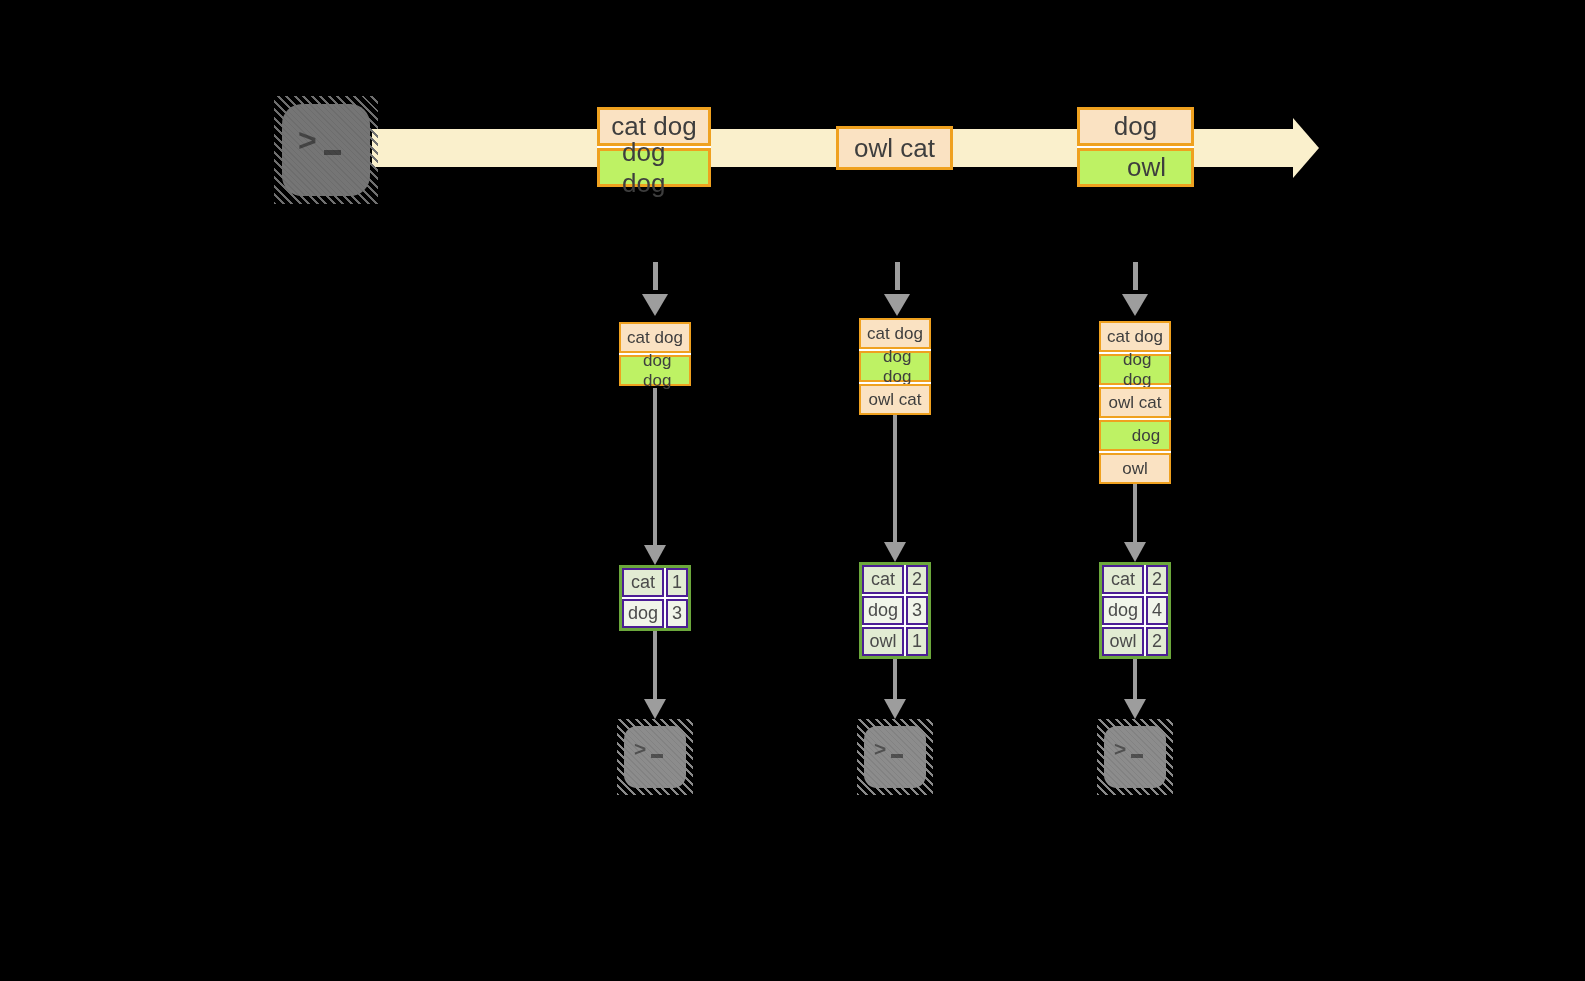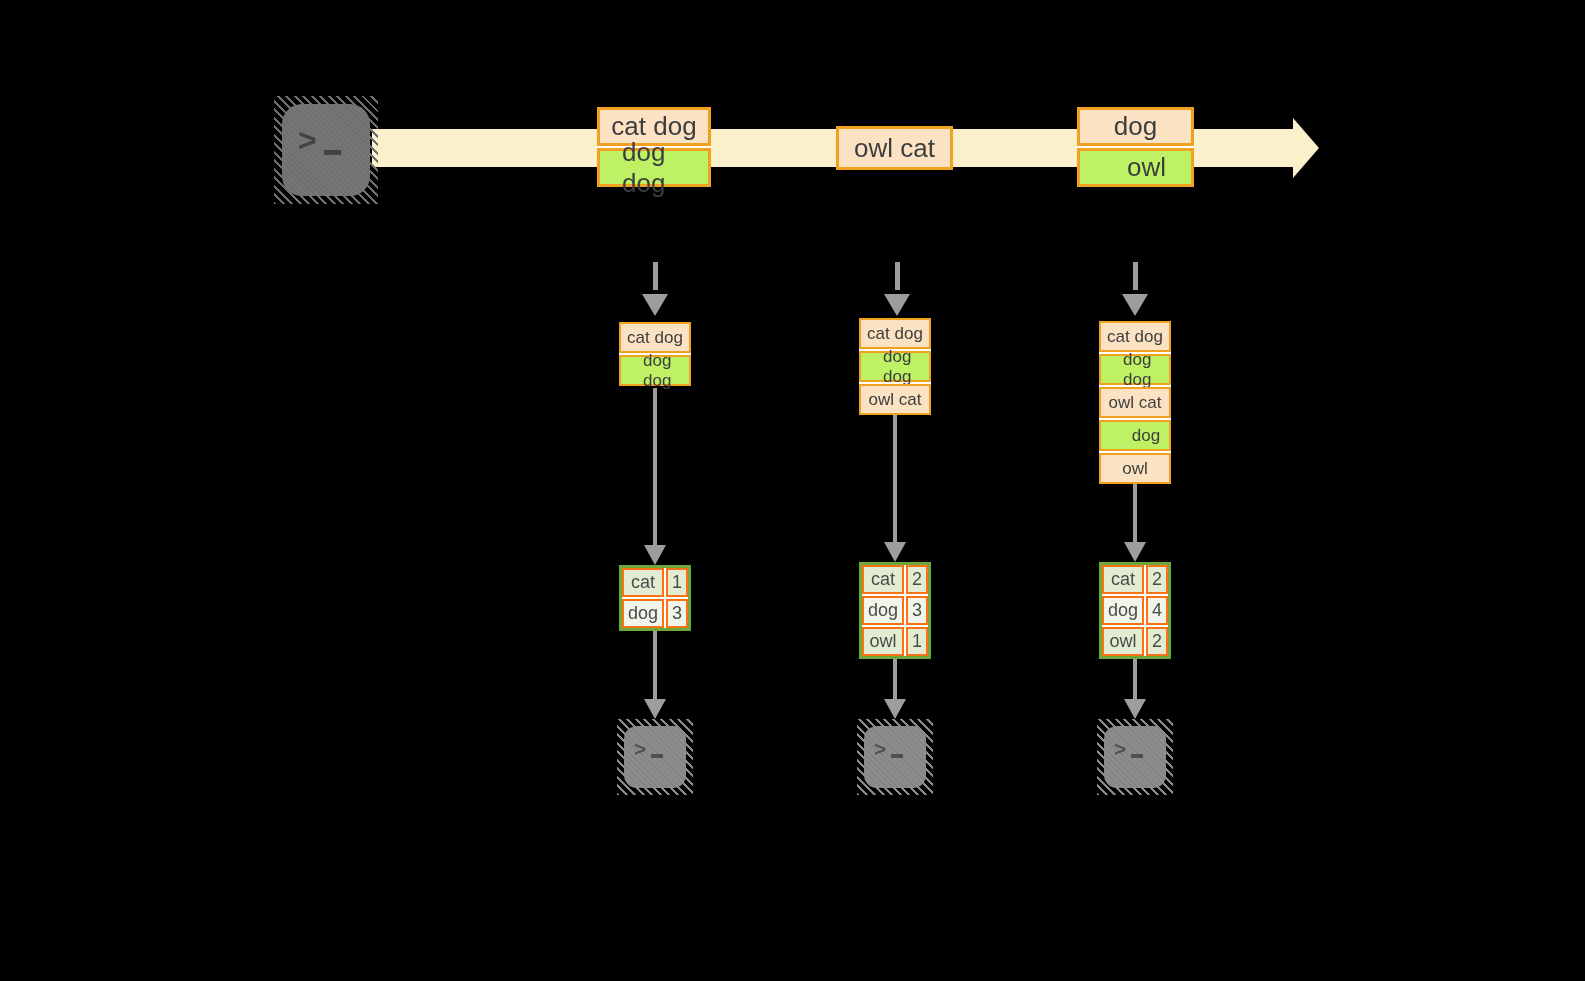--- a/index.html
+++ b/index.html
@@ -34,21 +34,21 @@
   .ocell{box-sizing:border-box;border:3px solid #efa11f;background:#fae2c2;width:100%;
     display:flex;align-items:center;justify-content:center;color:#3e3e3e;}
   .ocell.light{background:#bef264;padding-left:22px;}
   .events .ocell{height:39px;font-size:26px;}
   .events.single .ocell{height:44px;}
   .stack .ocell{height:31px;border-width:2px;font-size:17px;}
 
   
   .gtable{position:absolute;z-index:2;display:grid;grid-template-columns:42px 22px;gap:2px;
     background:#fff;border:3px solid #6ca83c;box-sizing:border-box;width:72px;}
-  .gcell{box-sizing:border-box;border:2px solid #f97316;background:#e2ecd3;height:29px;
+  .gcell{box-sizing:border-box;border:2px solid #4c1d95;background:#e2ecd3;height:29px;
     display:flex;align-items:center;justify-content:center;font-size:18px;color:#4b4b4b;}
   .gcell.light{background:#f1f5ea;}
 
   
   .banner{position:absolute;left:694px;top:461px;width:416px;height:46px;background:#fff;z-index:1;
     display:flex;align-items:center;justify-content:center;font-size:36px;font-weight:300;color:#1f1f1f;}
 
   
   .aline{position:absolute;width:4px;background:#9d9d9d;z-index:3;}
   .ahead{position:absolute;width:0;height:0;z-index:3;

